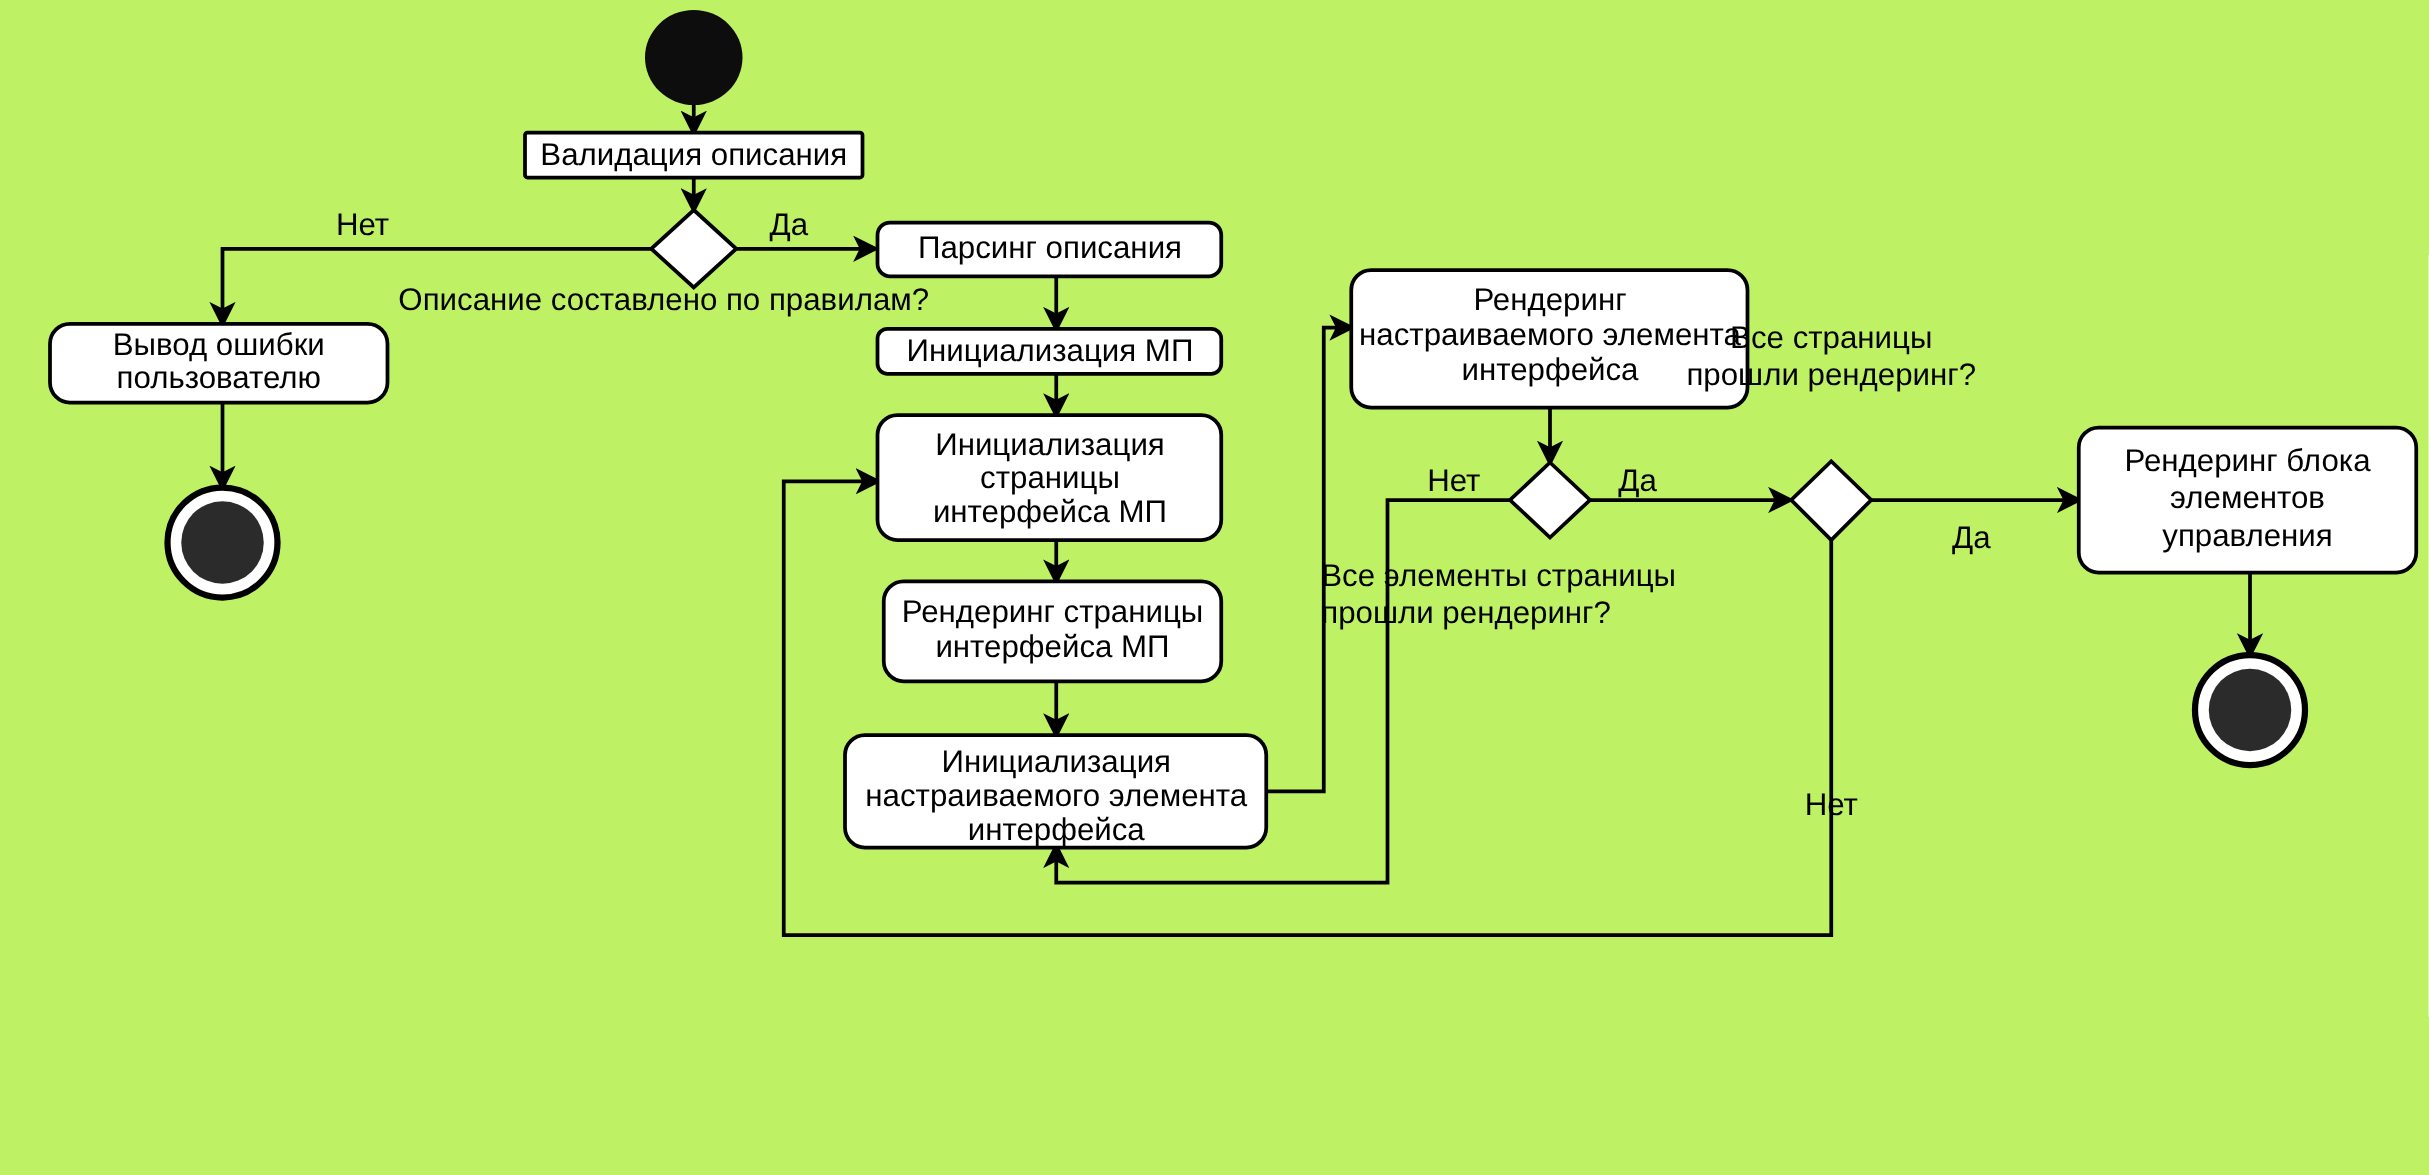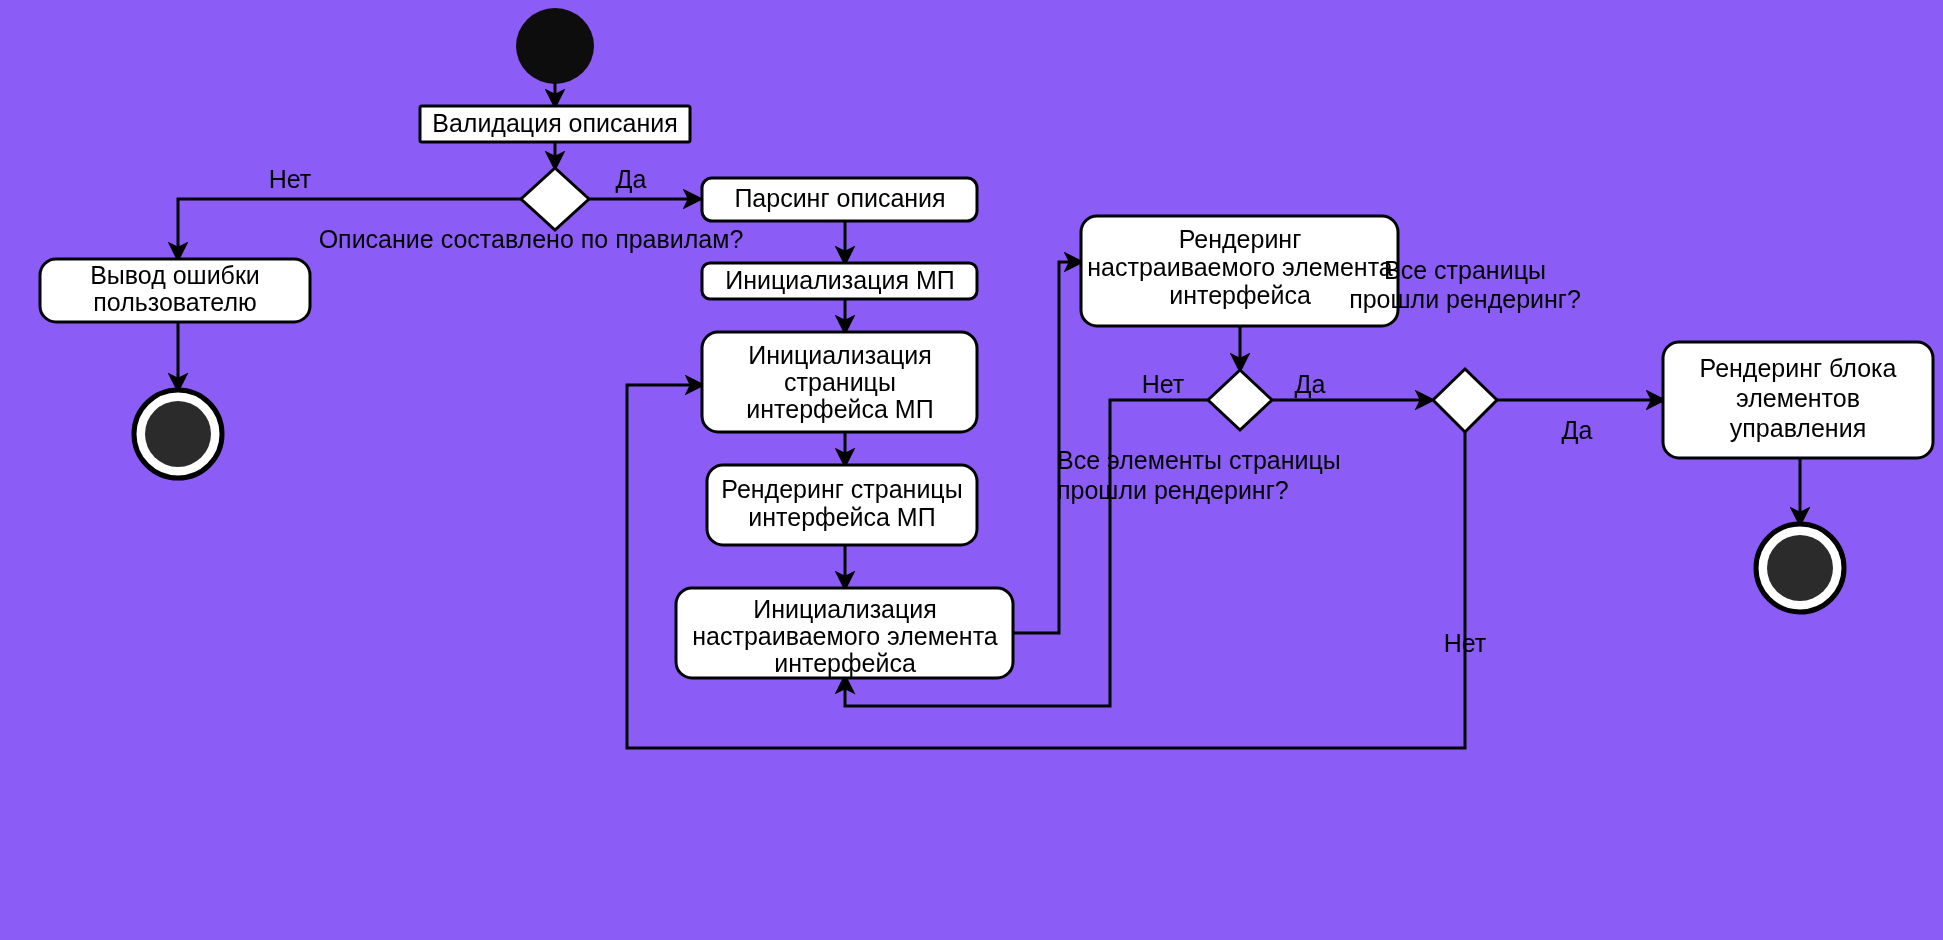--- a/index.html
+++ b/index.html
@@ -7,21 +7,21 @@
     padding: 0;
     background: #ffffff;
   }
   body {
     font-family: "Liberation Sans", sans-serif;
   }
   #diagram-root {
     position: relative;
     width: 1943px;
     height: 940px;
-    background: #8b5cf6;
+    background: #bef264;
     overflow: hidden;
   }
   svg.diagram {
     display: block;
     width: 1943px;
     height: 940px;
   }
   .node-box {
     fill: #ffffff;
     stroke: #000000;

